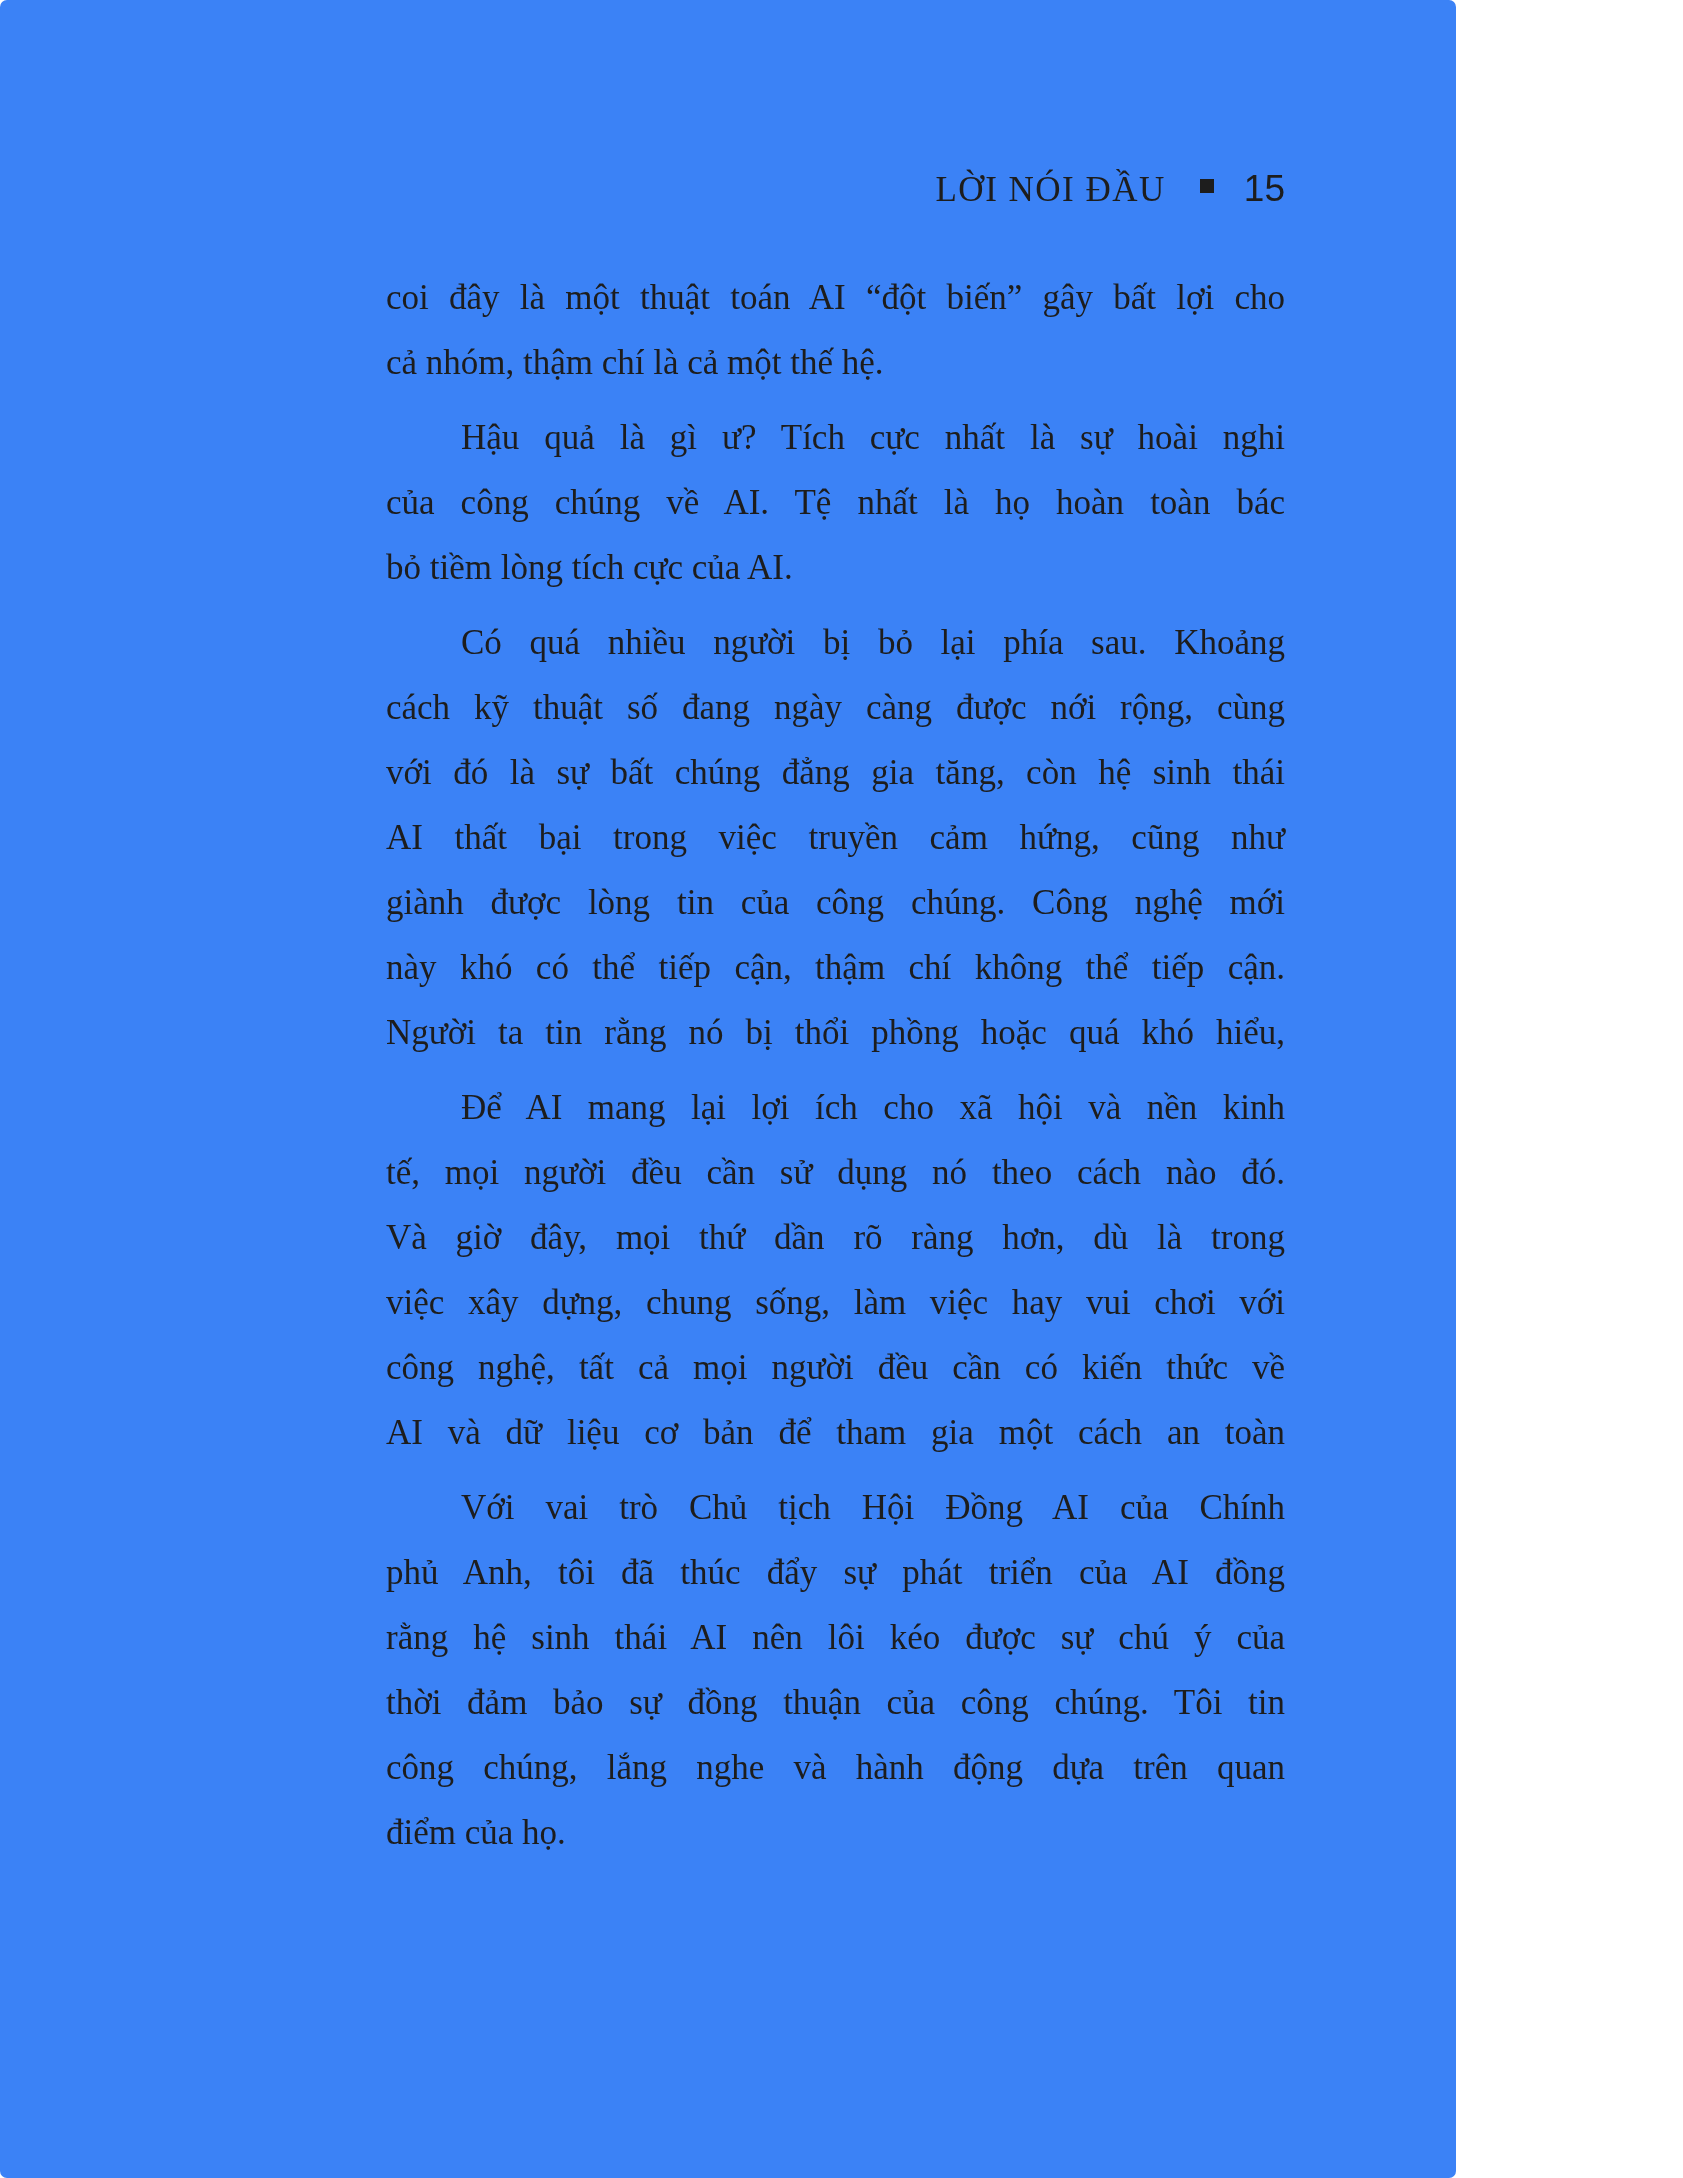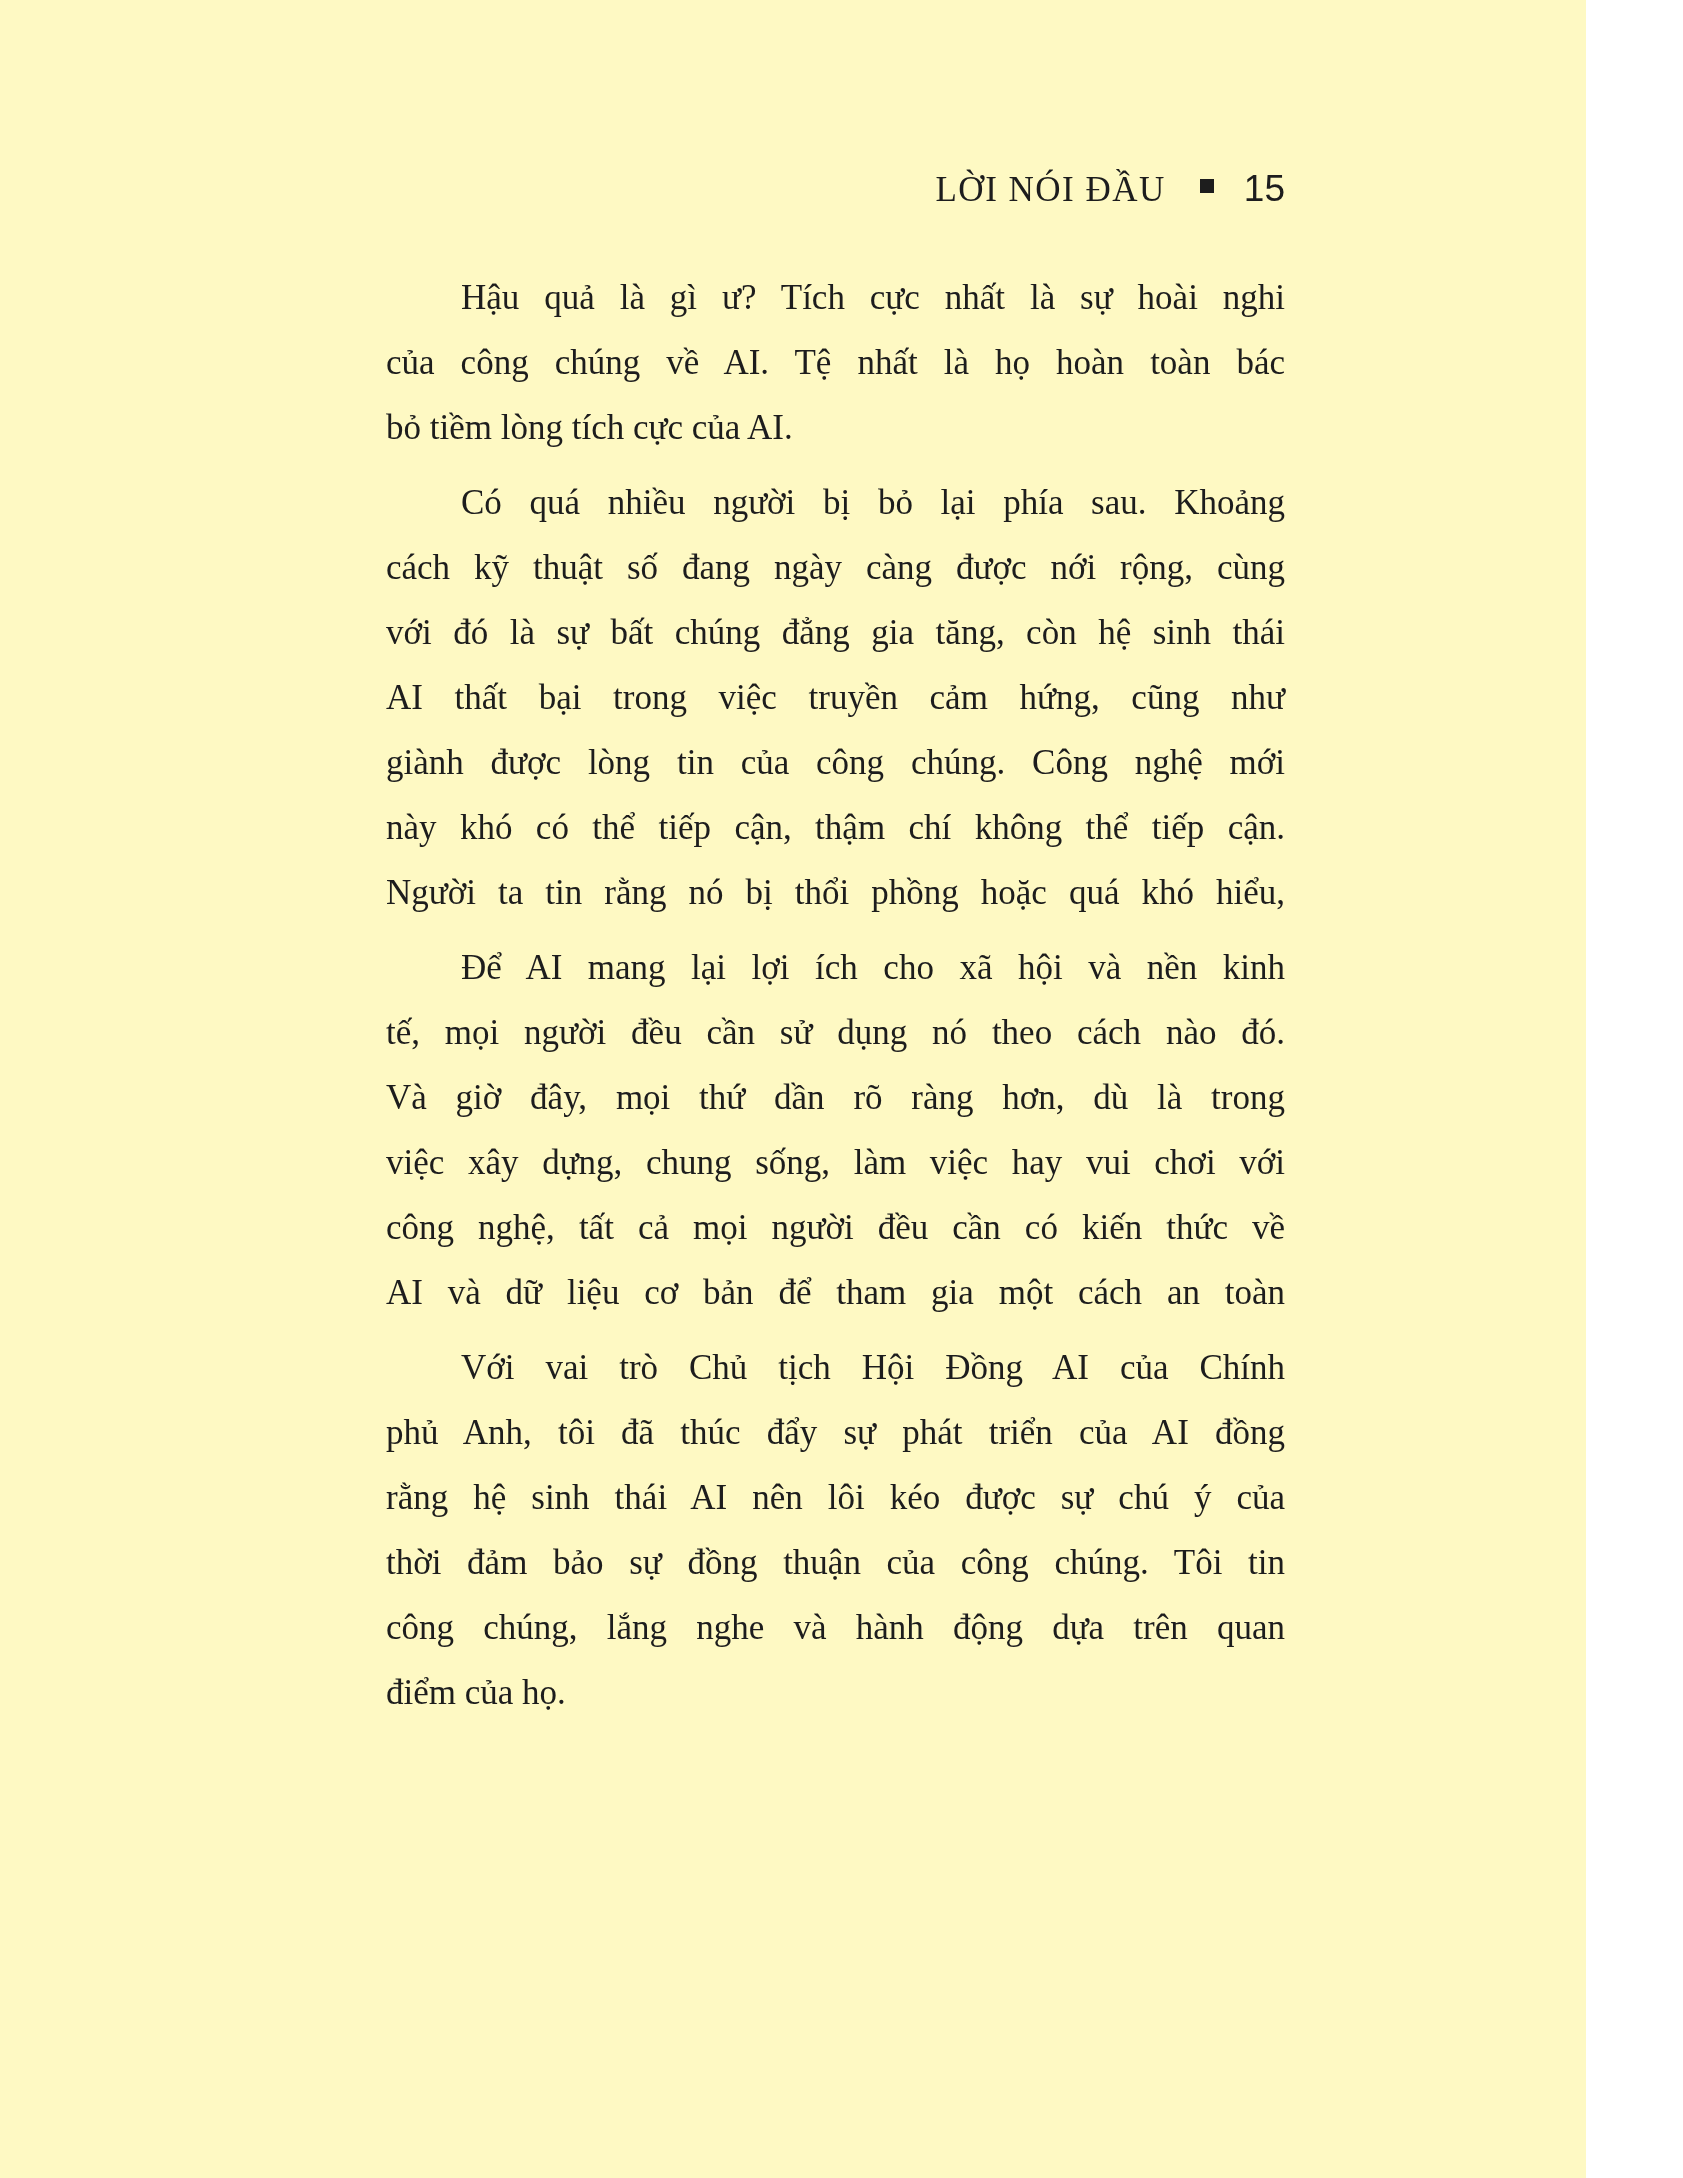--- a/index.html
+++ b/index.html
@@ -2,26 +2,27 @@
 <html><head>
 <meta charset="utf-8">
 <style>
   html, body {
     margin: 0;
     padding: 0;
     background: #ffffff;
   }
   .page {
     position: relative;
-    width: 1586px;
+    width: 1456px;
     height: 2178px;
-    background: #fef9c3;
+    background: #3b82f6;
     overflow: hidden;
     font-family: "Liberation Serif", "DejaVu Serif", serif;
     color: #1d1d1d;
+    border-radius: 7px;
   }
   .running-head {
     position: absolute;
     top: 168px;
     left: 386px;
     width: 899px;
     text-align: right;
     font-size: 35px;
     letter-spacing: 1.5px;
     white-space: nowrap;
@@ -76,20 +77,24 @@
 <body>
 
 <div class="page">
 
   <div class="running-head">
     <span class="head-title">LỜI NÓI ĐẦU</span><span class="square-bullet"></span><span class="page-number">15</span>
   </div>
 
   <div class="body-text">
 
+    <div class="para">
+      <div class="line j">coi đây là một thuật toán AI “đột biến” gây bất lợi cho</div>
+      <div class="line l">cả nhóm, thậm chí là cả một thế hệ.</div>
+    </div>
 
     <div class="para">
       <div class="line j ind">Hậu quả là gì ư? Tích cực nhất là sự hoài nghi</div>
       <div class="line j">của công chúng về AI. Tệ nhất là họ hoàn toàn bác</div>
       <div class="line l">bỏ tiềm lòng tích cực của AI.</div>
     </div>
 
     <div class="para">
       <div class="line j ind">Có quá nhiều người bị bỏ lại phía sau. Khoảng</div>
       <div class="line j">cách kỹ thuật số đang ngày càng được nới rộng, cùng</div>

